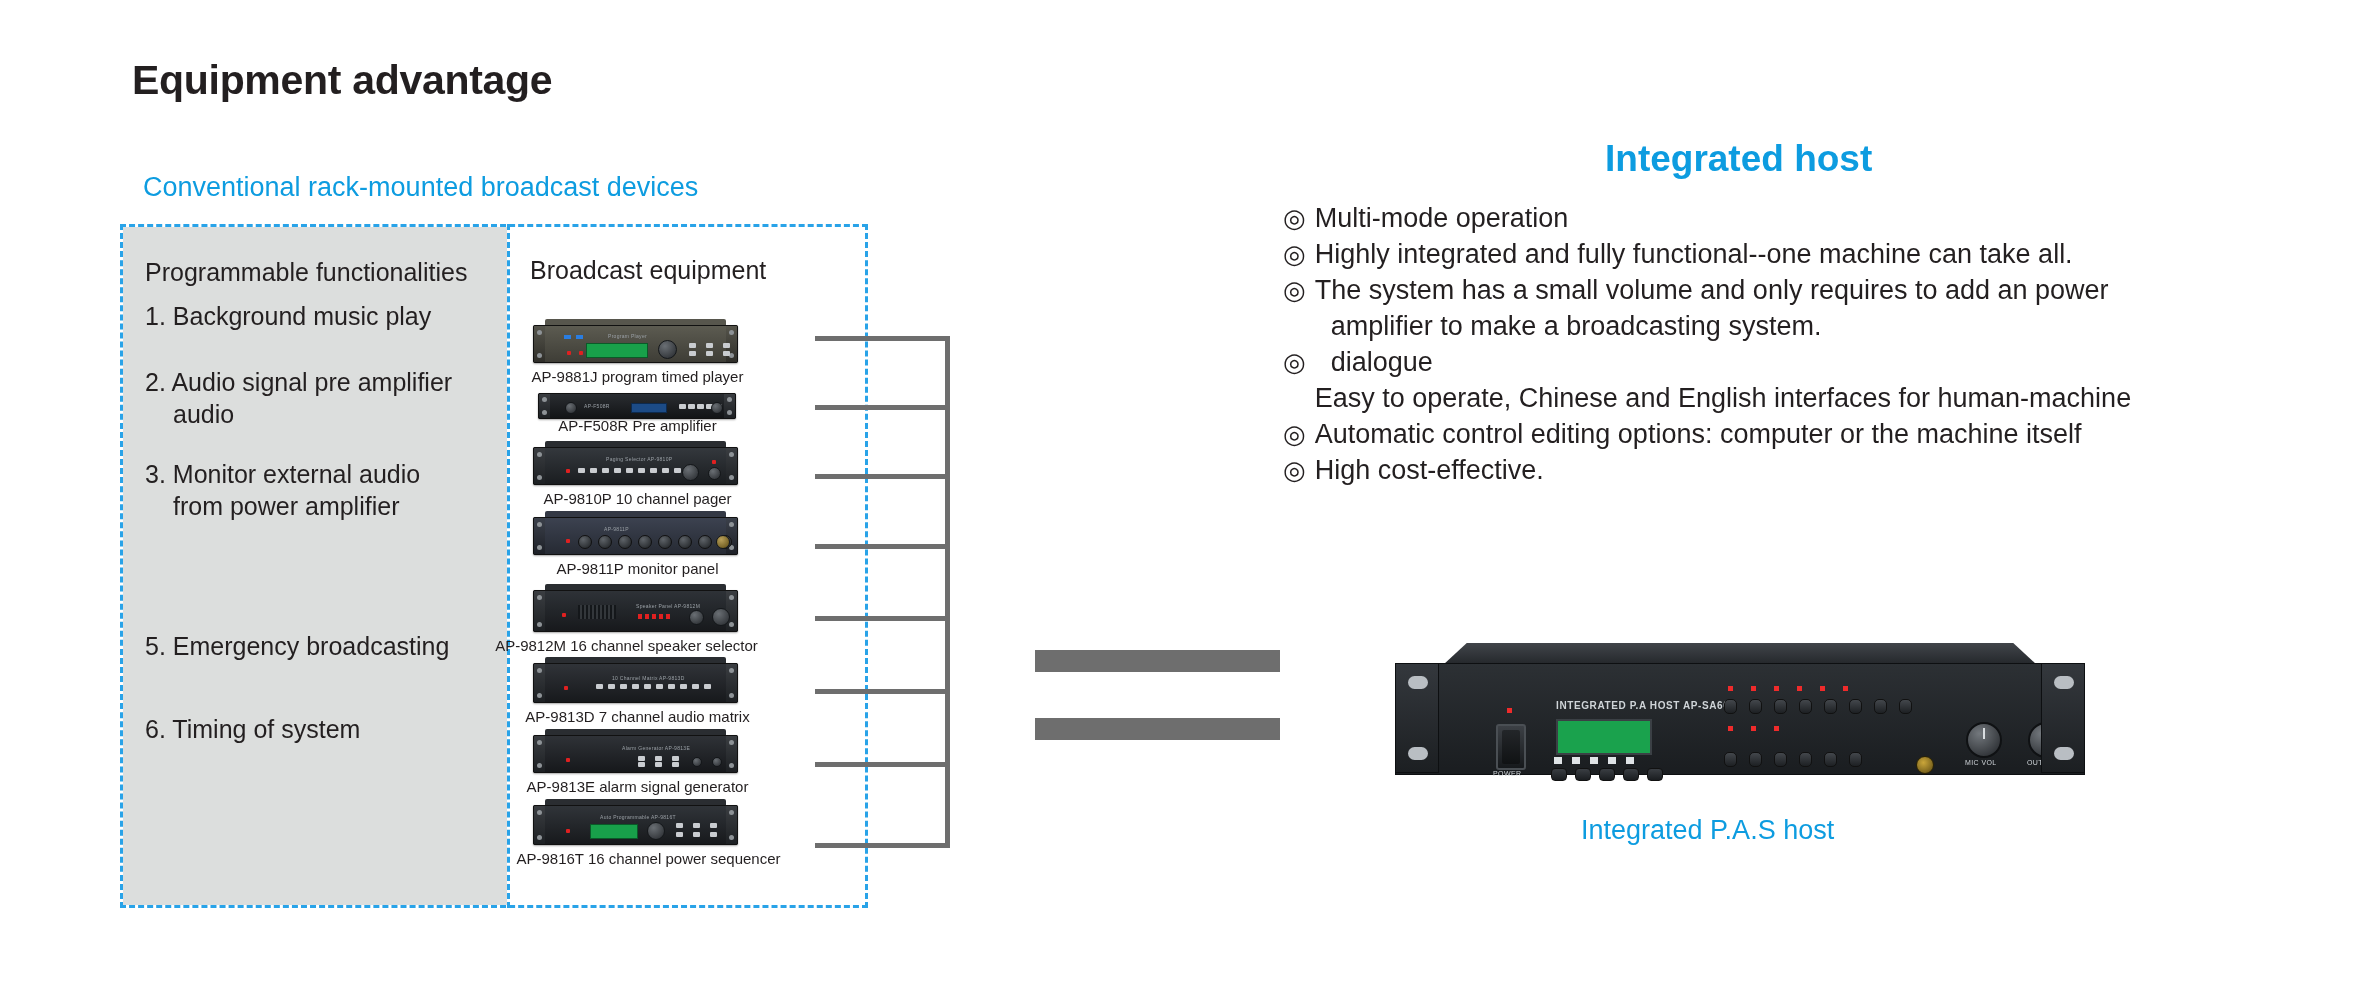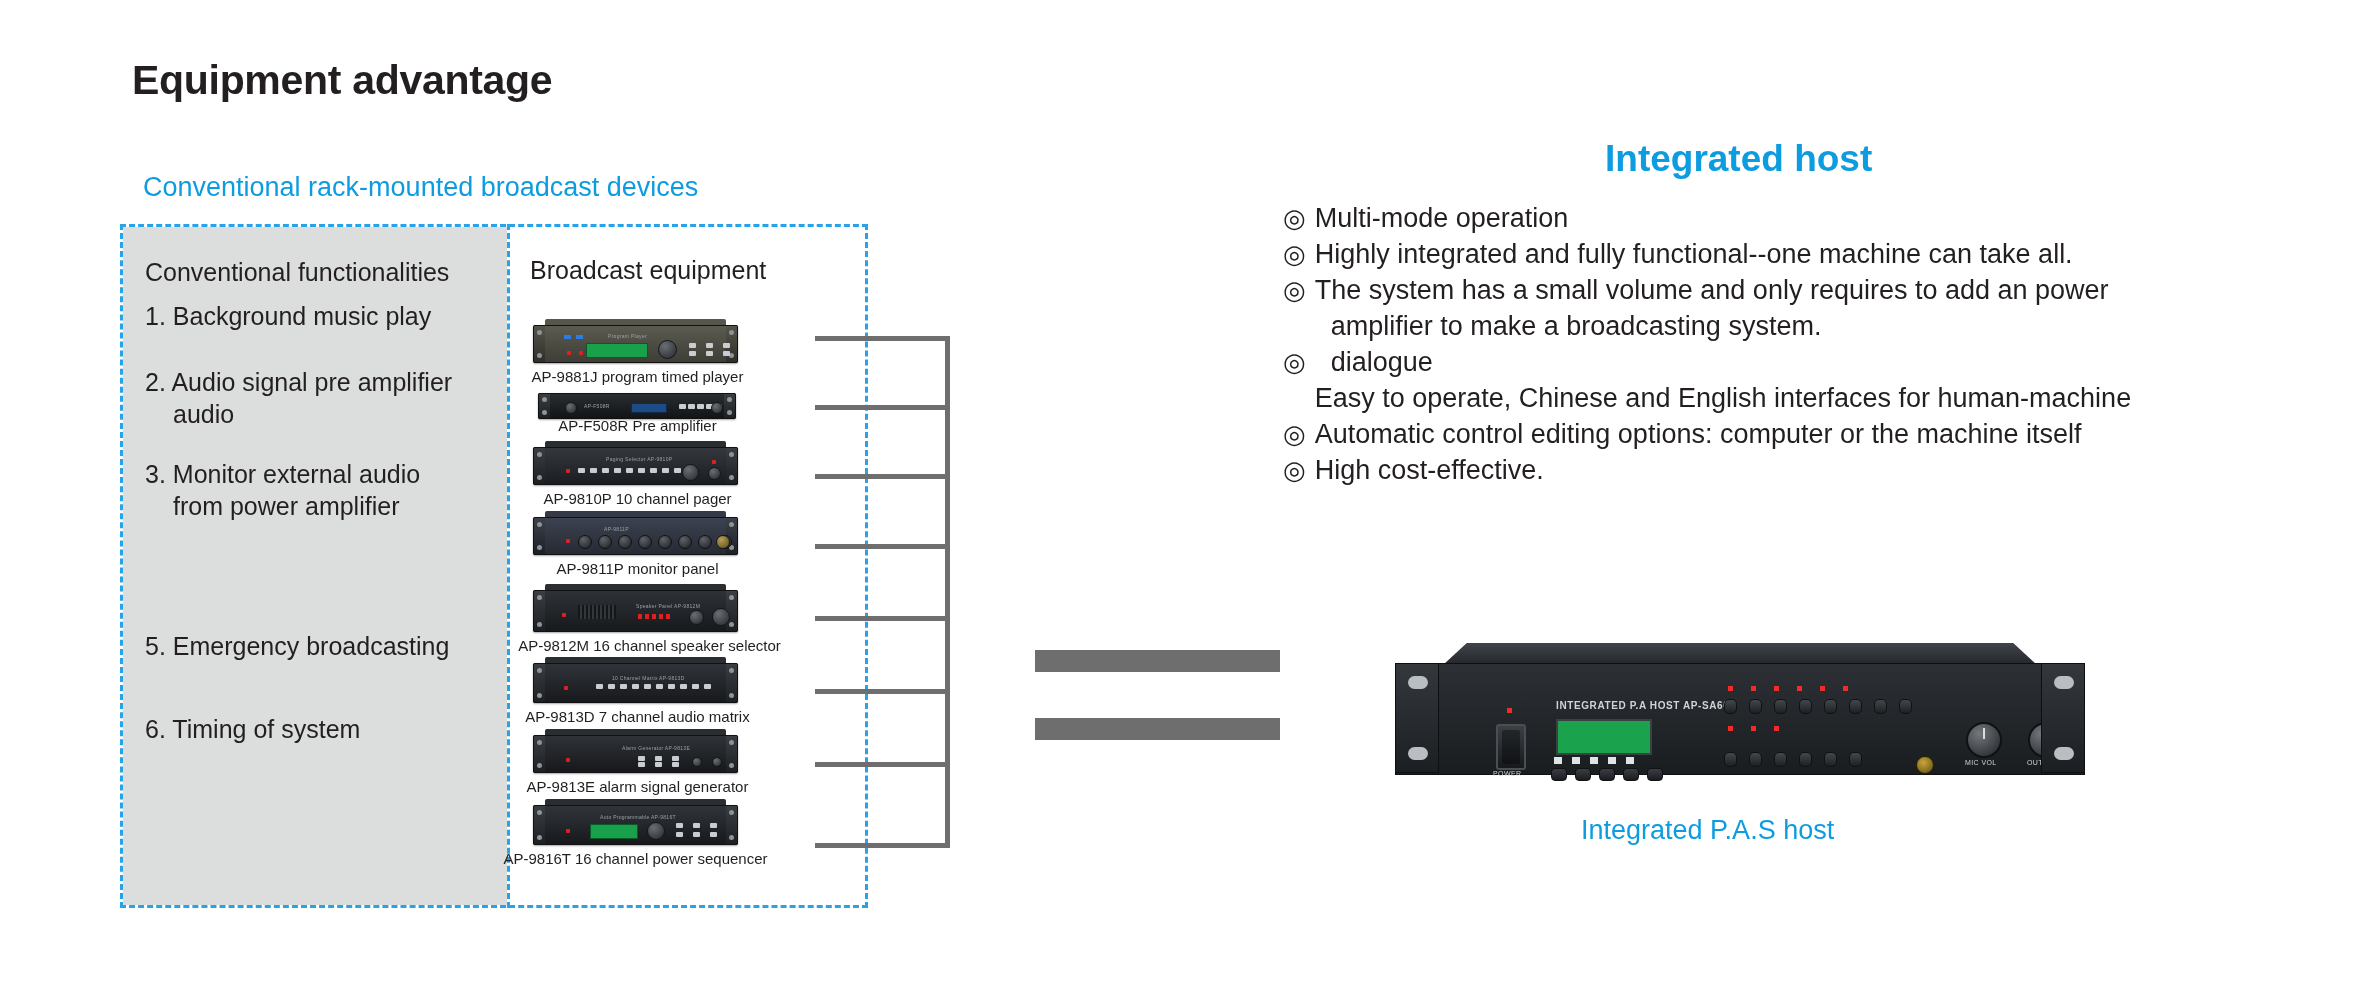--- a/index.html
+++ b/index.html
@@ -239,21 +239,21 @@
 <div class="slide">
 
   <div id="page-title">Equipment advantage</div>
 
   <div id="left-subtitle">Conventional rack-mounted broadcast devices</div>
 
   <div id="left-box"></div>
   <div id="col-divider"></div>
   <div id="func-panel"></div>
 
-  <div id="func-title">Conventional functionalities</div>
+  <div id="func-title">Programmable functionalities</div>
 
   <div class="func-item" style="top:300px">
     <span class="num">1.</span>
     <span>Background music play</span>
   </div>
   <div class="func-item" style="top:366px">
     <span class="num">2.</span>
     <span>Audio signal pre amplifier</span>
     <span class="ind">audio</span>
   </div>
@@ -398,21 +398,21 @@
           <i></i>
           <i></i>
           <i></i>
           <i></i>
           <i></i>
         </div>
       <div class="knob" style="left:155px;top:19px;width:13px;height:13px"></div>
       <div class="knob" style="left:178px;top:17px;width:16px;height:16px"></div>
     </div>
   </div>
-  <div class="device-label" style="left:517px;top:637px;width:265px;">AP-9812M  16 channel speaker selector</div>
+  <div class="device-label" style="left:494px;top:637px;width:265px;">AP-9812M  16 channel speaker selector</div>
 
   <div class="rack" style="left:533px;top:663px;width:205px;height:40px;background:#1b1e21;">
     <div class="top"></div>
     <div class="face" style="background:linear-gradient(180deg,#303338,#17191c)">
       <div class="ear l"></div>
         <div class="ear r"></div>
       <div class="screw" style="left:3px;top:4px"></div>
       <div class="screw" style="left:3px;bottom:4px"></div>
       <div class="screw" style="right:3px;top:4px"></div>
       <div class="screw" style="right:3px;bottom:4px"></div>
@@ -479,21 +479,21 @@
           <i></i>
           <i></i>
         </div>
       <div class="btnrow" style="left:142px;top:26px;gap:10px">
           <i></i>
           <i></i>
           <i></i>
         </div>
     </div>
   </div>
-  <div class="device-label" style="left:503px;top:850px;width:265px;">AP-9816T 16 channel power sequencer</div>
+  <div class="device-label" style="left:516px;top:850px;width:265px;">AP-9816T 16 channel power sequencer</div>
 
   <div id="bracket">
     <div class="spine"></div>
     <div class="rung" style="top:0px"></div>
     <div class="rung" style="top:69px"></div>
     <div class="rung" style="top:138px"></div>
     <div class="rung" style="top:208px"></div>
     <div class="rung" style="top:280px"></div>
     <div class="rung" style="top:353px"></div>
     <div class="rung" style="top:426px"></div>

